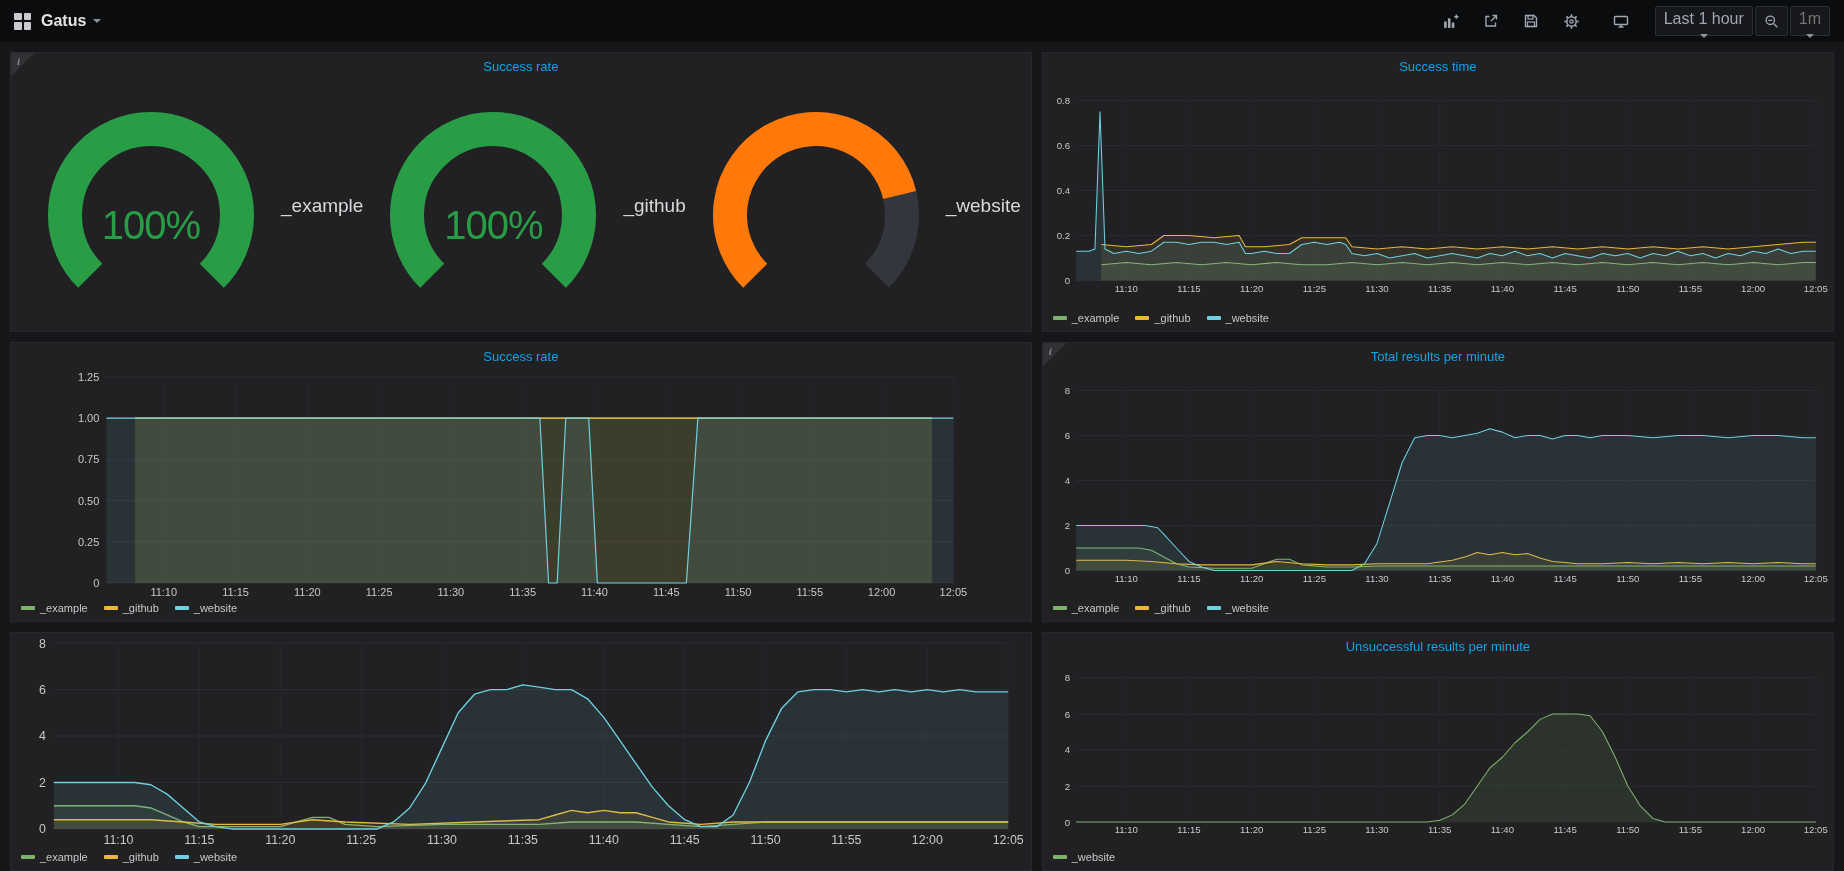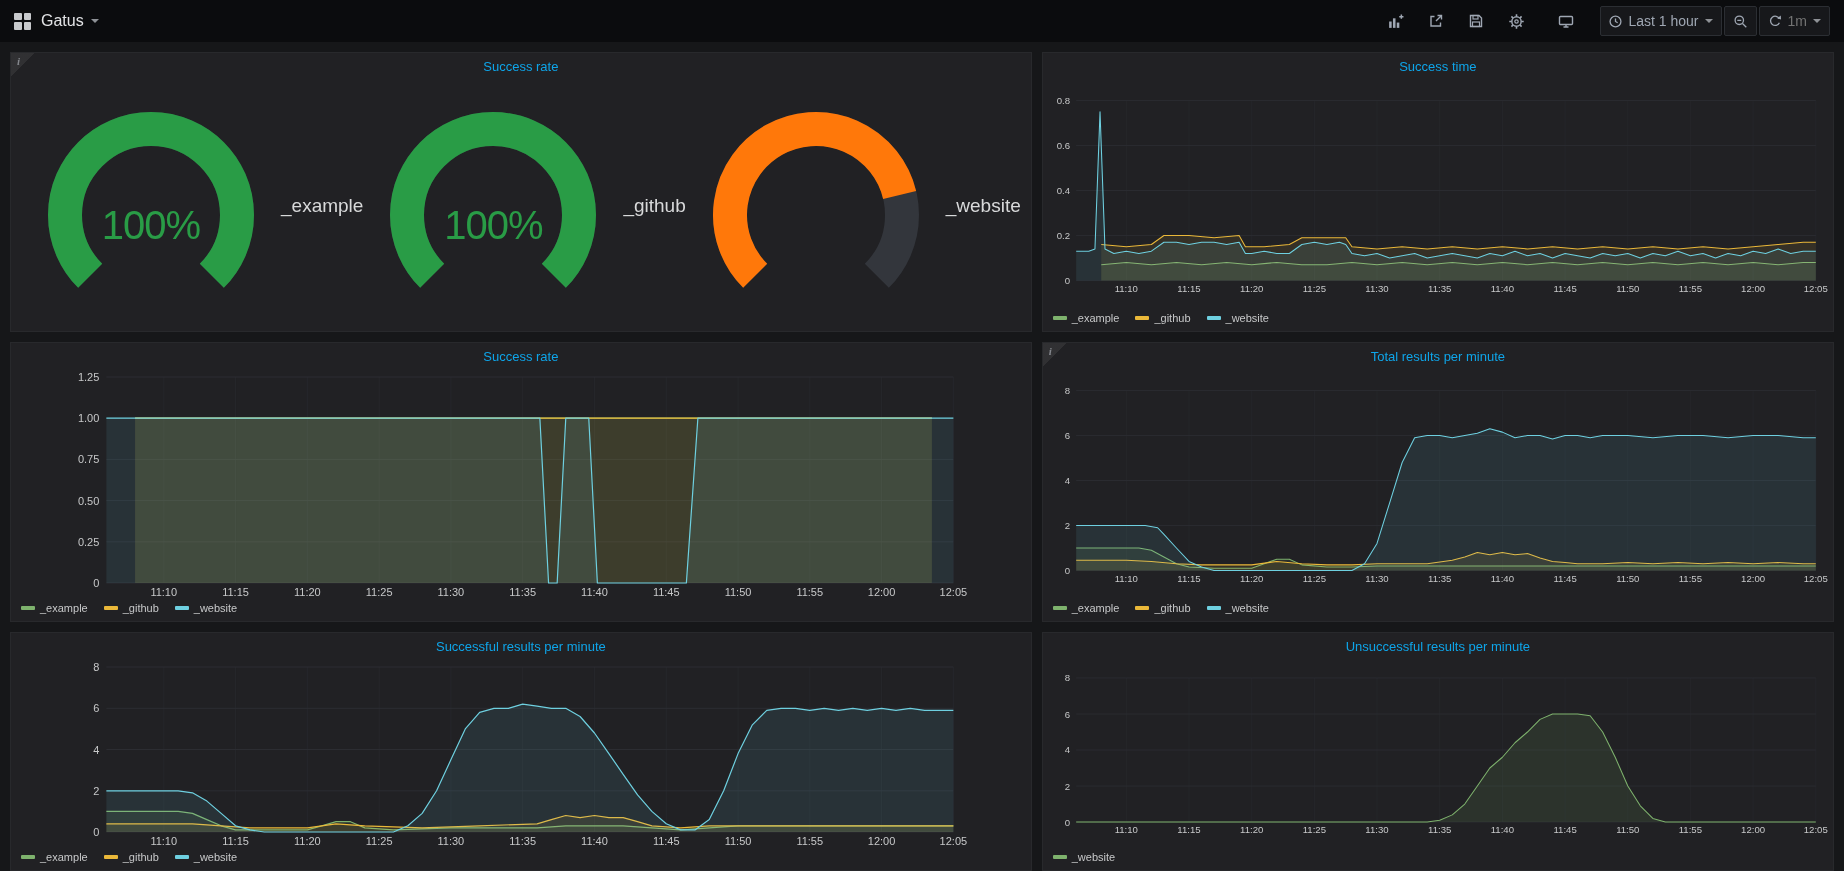--- a/index.html
+++ b/index.html
@@ -10,29 +10,29 @@
     color: #d8d9da;
   }
   
   .navbar {
     height: 42px; background: #0b0c0e; display: flex; align-items: center;
     padding: 0 14px; gap: 10px;
   }
   .apps-grid { width: 17px; height: 17px; display: grid; grid-template-columns: 1fr 1fr;
     grid-template-rows: 1fr 1fr; gap: 2px; cursor: pointer; }
   .apps-grid span { background: #c8cacd; border-radius: 1px; }
-  .dash-title { font-size: 16px; font-weight: 400; color: #e3e4e6; display: flex;
+  .dash-title { font-size: 16px; font-weight: 700; color: #e3e4e6; display: flex;
     align-items: center; gap: 7px; cursor: pointer; }
   .caret { width: 0; height: 0; border-left: 4px solid transparent;
     border-right: 4px solid transparent; border-top: 4px solid #8e9196; display: inline-block; }
   .nav-right { margin-left: auto; display: flex; align-items: center; gap: 6px; }
   .nav-btn {
     min-width: 30px; height: 30px; display: flex; align-items: center; justify-content: center;
     gap: 6px; background: #17181b; border: 1px solid #2b2e33; border-radius: 2px;
-    color: #9fa7b3; font-size: 14px; cursor: pointer; padding: 0 8px;
+    color: #9fa7b3; font-size: 16px; cursor: pointer; padding: 0 8px; flex-direction: column;
   }
   .nav-btn svg { display: block; }
   .nav-btn.plain { border-color: transparent; background: transparent; }
   .nav-group { display: flex; gap: 2px; margin-left: 10px; }
   .refresh-interval { color: #737373; }
   
   .grid {
     display: grid; grid-template-columns: 1fr 1fr; grid-template-rows: 280px 280px 239px;
     gap: 10px; padding: 10px 10px 0; height: 829px;
   }
@@ -394,21 +394,20 @@
           <span>_github</span>
         </span>
         <span class="legend-item">
           <span class="legend-swatch" style="background: rgb(110, 208, 224);"></span>
           <span>_website</span>
         </span>
       </div>
   </section>
 
   <section class="panel">
-    <div class="panel-title">Successful results per minute</div>
     <div class="chart-wrap">
       <svg class="chart" viewBox="0 0 905 189">
           <g>
             <line x1="95.4" x2="95.4" y1="8" y2="173" stroke="#26272b" stroke-width="1"></line>
             <text x="95.4" y="186" text-anchor="middle" fill="#c7c8c9" font-size="11">11:10</text>
             <line x1="167.2" x2="167.2" y1="8" y2="173" stroke="#26272b" stroke-width="1"></line>
             <text x="167.2" y="186" text-anchor="middle" fill="#c7c8c9" font-size="11">11:15</text>
             <line x1="239.0" x2="239.0" y1="8" y2="173" stroke="#26272b" stroke-width="1"></line>
             <text x="239.0" y="186" text-anchor="middle" fill="#c7c8c9" font-size="11">11:20</text>
             <line x1="310.8" x2="310.8" y1="8" y2="173" stroke="#26272b" stroke-width="1"></line>

